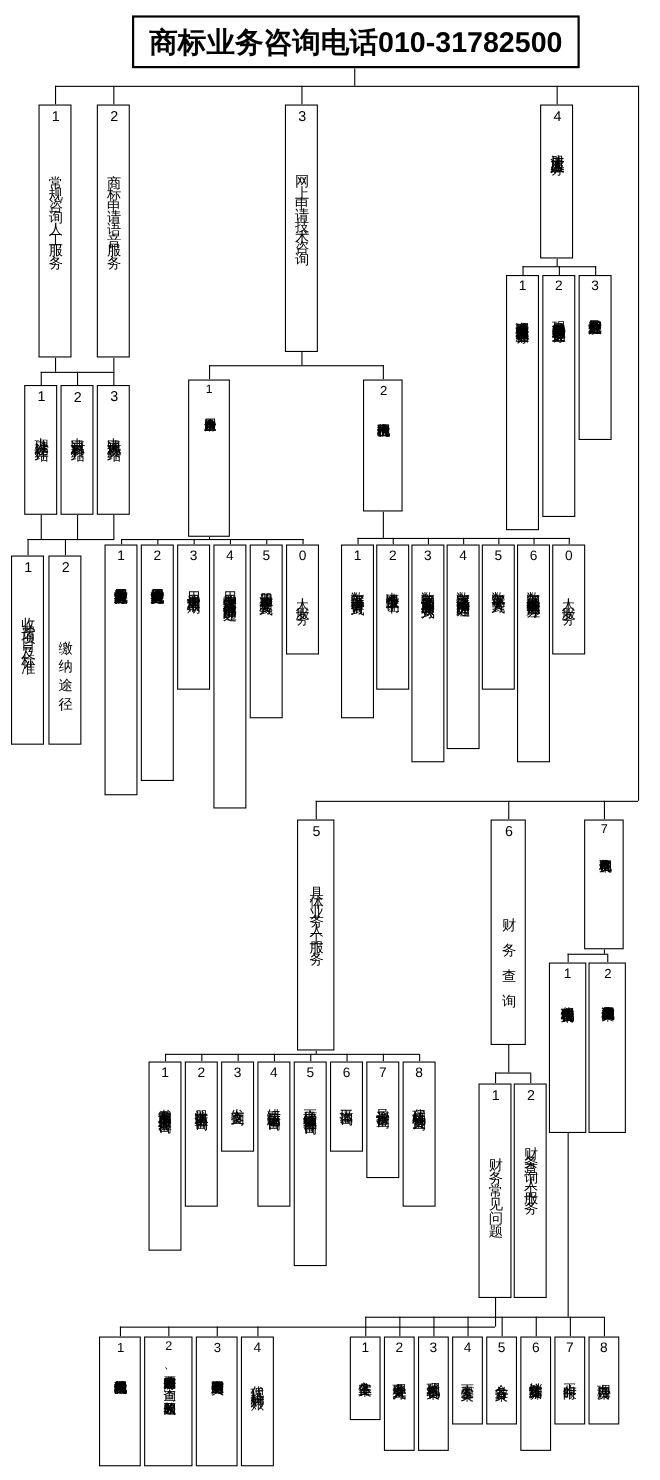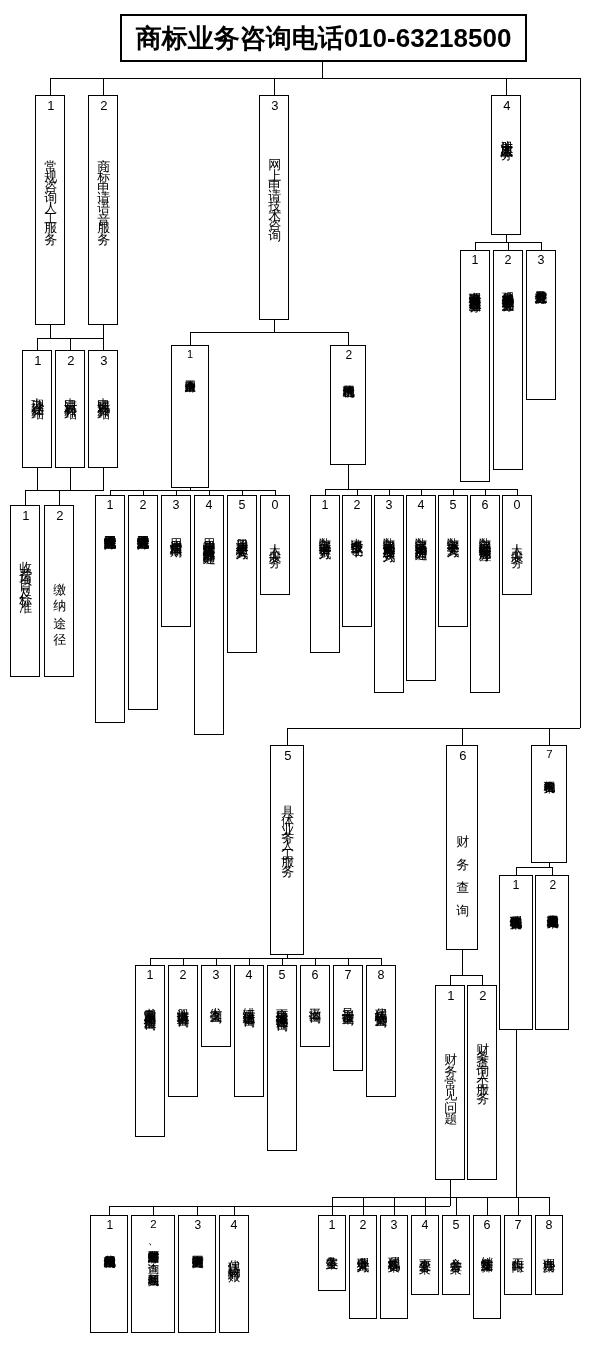--- a/index.html
+++ b/index.html
@@ -112,21 +112,21 @@
   <i class="hl" style="left:332px;top:1197px;width:217px"></i>
   <i class="vl" style="left:332px;top:1197px;height:18px"></i>
   <i class="vl" style="left:363px;top:1197px;height:18px"></i>
   <i class="vl" style="left:394px;top:1197px;height:18px"></i>
   <i class="vl" style="left:425px;top:1197px;height:18px"></i>
   <i class="vl" style="left:456px;top:1197px;height:18px"></i>
   <i class="vl" style="left:487px;top:1197px;height:18px"></i>
   <i class="vl" style="left:518px;top:1197px;height:18px"></i>
   <i class="vl" style="left:549px;top:1197px;height:18px"></i>
 
-  <div class="title">商标业务咨询电话010-63218500</div>
+  <div class="title">商标业务咨询电话010-31782500</div>
 
   <div class="node" style="left:35px;top:95px;width:30px;height:230px">
       <span class="vt" style="letter-spacing:10.5px;font-size:13px">1 常规咨询人工服务</span>
     </div>
   <div class="node" style="left:88px;top:95px;width:30px;height:230px">
       <span class="vt" style="letter-spacing:10.5px;font-size:13px">2 商标申请语音服务</span>
     </div>
   <div class="node" style="left:259px;top:95px;width:30px;height:225px">
       <span class="vt" style="letter-spacing:10px;font-size:13px">3 网上申请技术咨询</span>
     </div>

